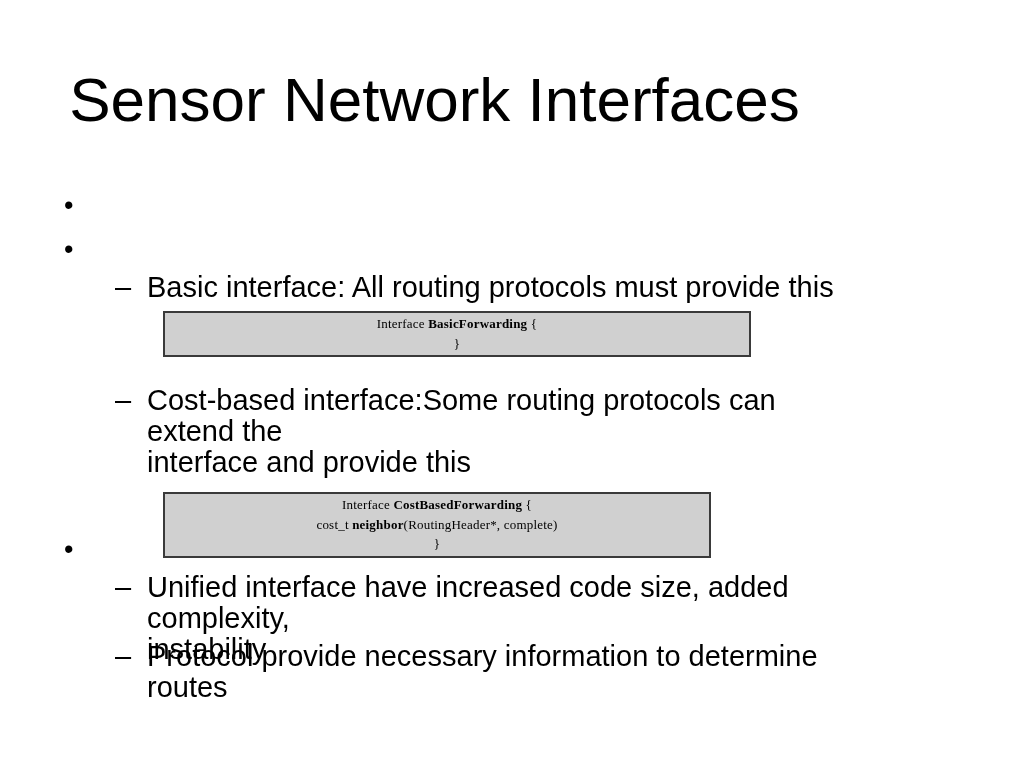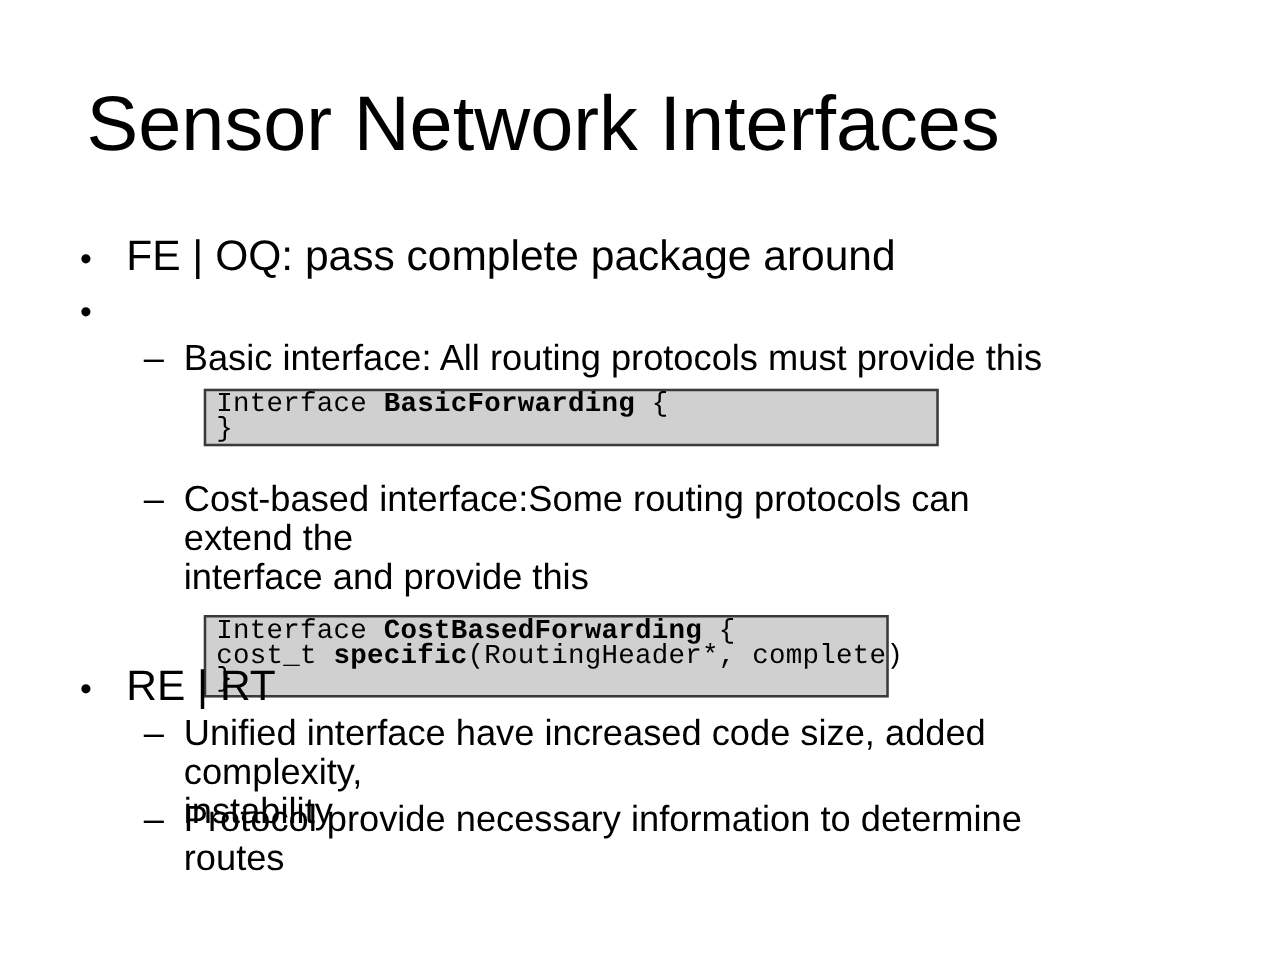--- a/index.html
+++ b/index.html
@@ -61,40 +61,40 @@
   .row-b3 { top: 527px; }
   .row-s3 { top: 572px; }
   .row-s4 { top: 641px; }
   .code-box {
     position: absolute;
     left: 163px;
     box-sizing: border-box;
     background: var(--code-bg, #d0d0d0);
     border: 2px solid var(--code-border, #3a3a3a);
     padding: 1px 8px 2px 8px;
-    font-family: Liberation Mono, monospace;
-    font-size: 22px;
+    font-family: Liberation Serif, serif;
+    font-size: 13px;
     line-height: 19.5px;
     letter-spacing: 0.2px;
+    text-align: center;
   }
   .code-box-1 { top: 311px; width: 588px; }
   .code-box-2 { top: 456px; width: 548px; margin-top: 36px; }
   .code-line { white-space: pre; }
   .code-line .bold { font-weight: bold; }
 </style>
 </head>
 <body>
 
 <div class="slide" style="--bg: #ffffff; --fg: #000000; --code-bg: #d0d0d0; --code-border: #3a3a3a;">
 
   <h1 class="title">Sensor Network Interfaces</h1>
 
   <div class="bullet-row l1 row-b1">
     <span class="marker">•</span>
-    <span class="text">FE | OQ: pass complete package around</span>
   </div>
 
   <div class="bullet-row l1 row-b2">
     <span class="marker">•</span>
   </div>
 
   <div class="bullet-row l2 row-s1">
     <span class="marker">–</span>
     <span class="text">Basic interface: All routing protocols must provide this</span>
   </div>
@@ -105,27 +105,26 @@
     </div>
 
   <div class="bullet-row l2 row-s2">
     <span class="marker">–</span>
     <span class="text">Cost-based interface:Some routing protocols can extend the
 interface and provide this</span>
   </div>
 
   <div class="code-box code-box-2">
       <div class="code-line"><span>Interface </span><span class="bold">CostBasedForwarding</span><span> {</span></div>
-      <div class="code-line"><span>cost_t </span><span class="bold">specific</span><span>(RoutingHeader*, complete)</span></div>
+      <div class="code-line"><span>cost_t </span><span class="bold">neighbor</span><span>(RoutingHeader*, complete)</span></div>
       <div class="code-line"><span>}</span></div>
     </div>
 
   <div class="bullet-row l1 row-b3">
     <span class="marker">•</span>
-    <span class="text">RE | RT</span>
   </div>
 
   <div class="bullet-row l2 row-s3">
     <span class="marker">–</span>
     <span class="text">Unified interface have increased code size, added complexity,
 instability</span>
   </div>
 
   <div class="bullet-row l2 row-s4">
     <span class="marker">–</span>

